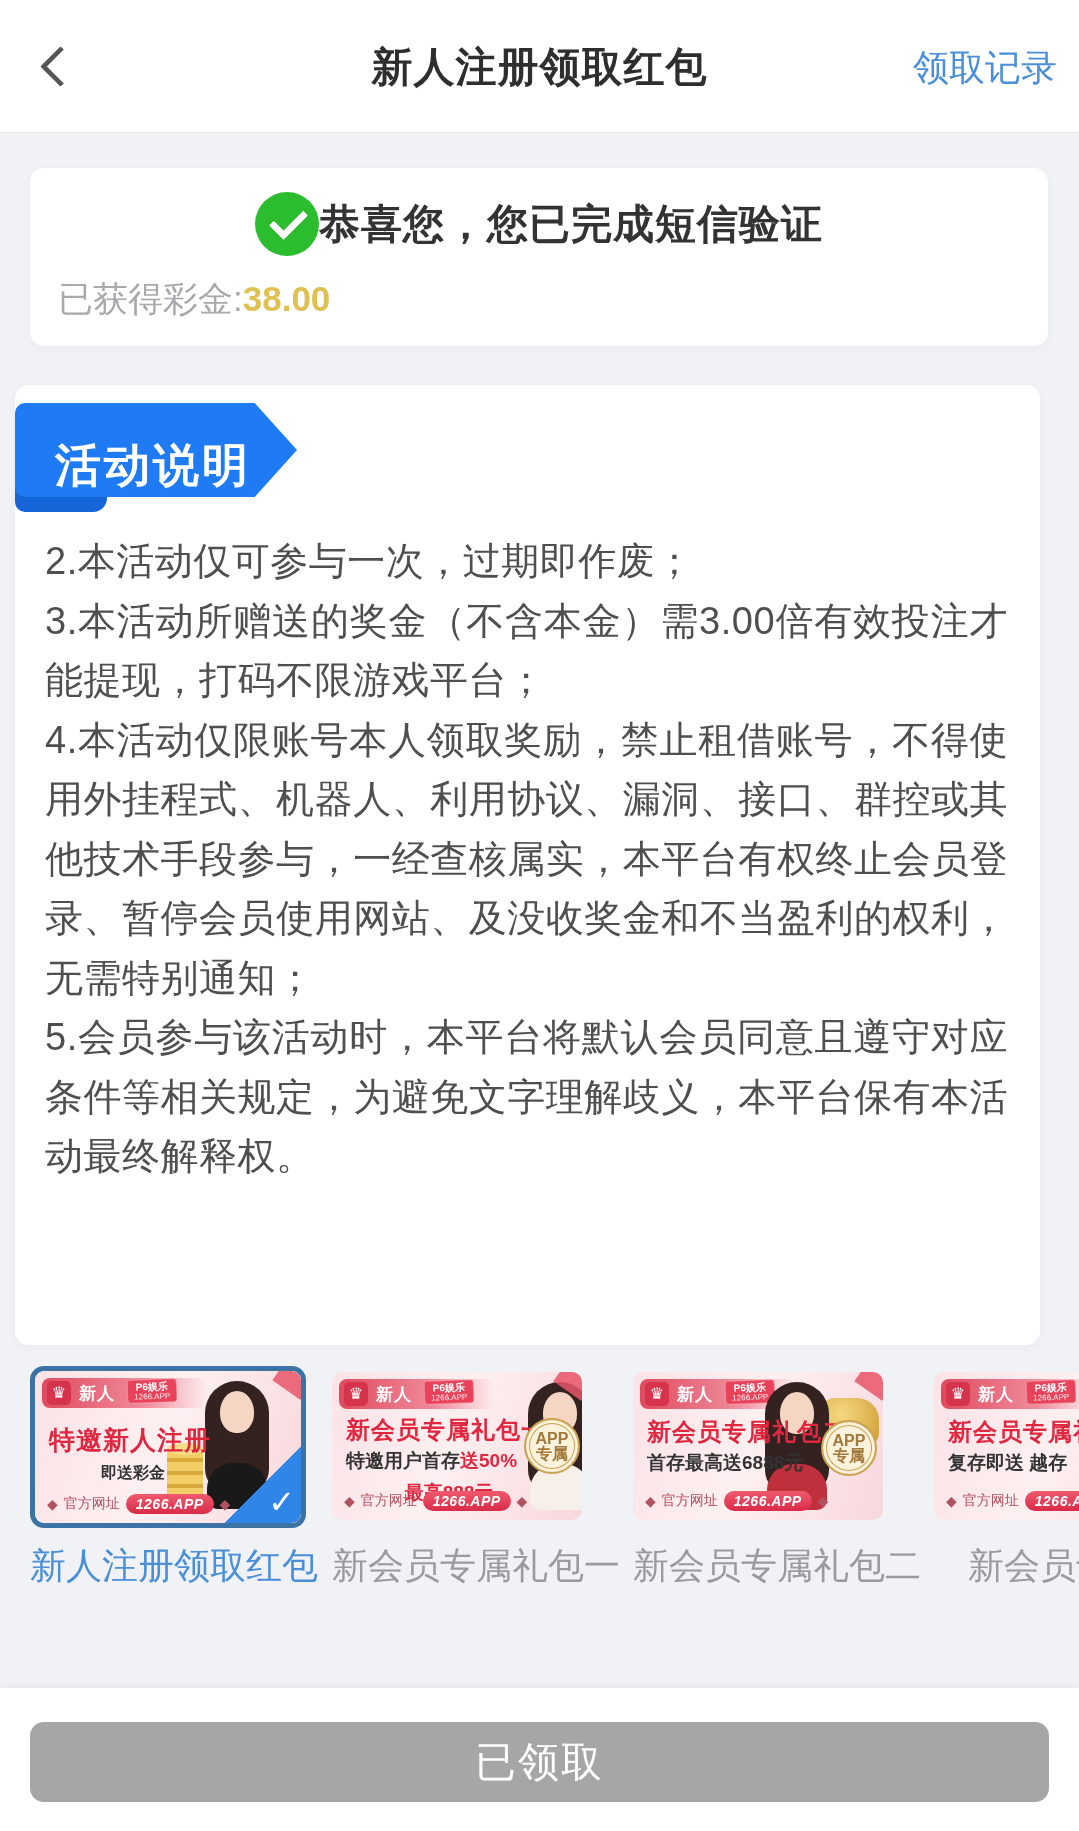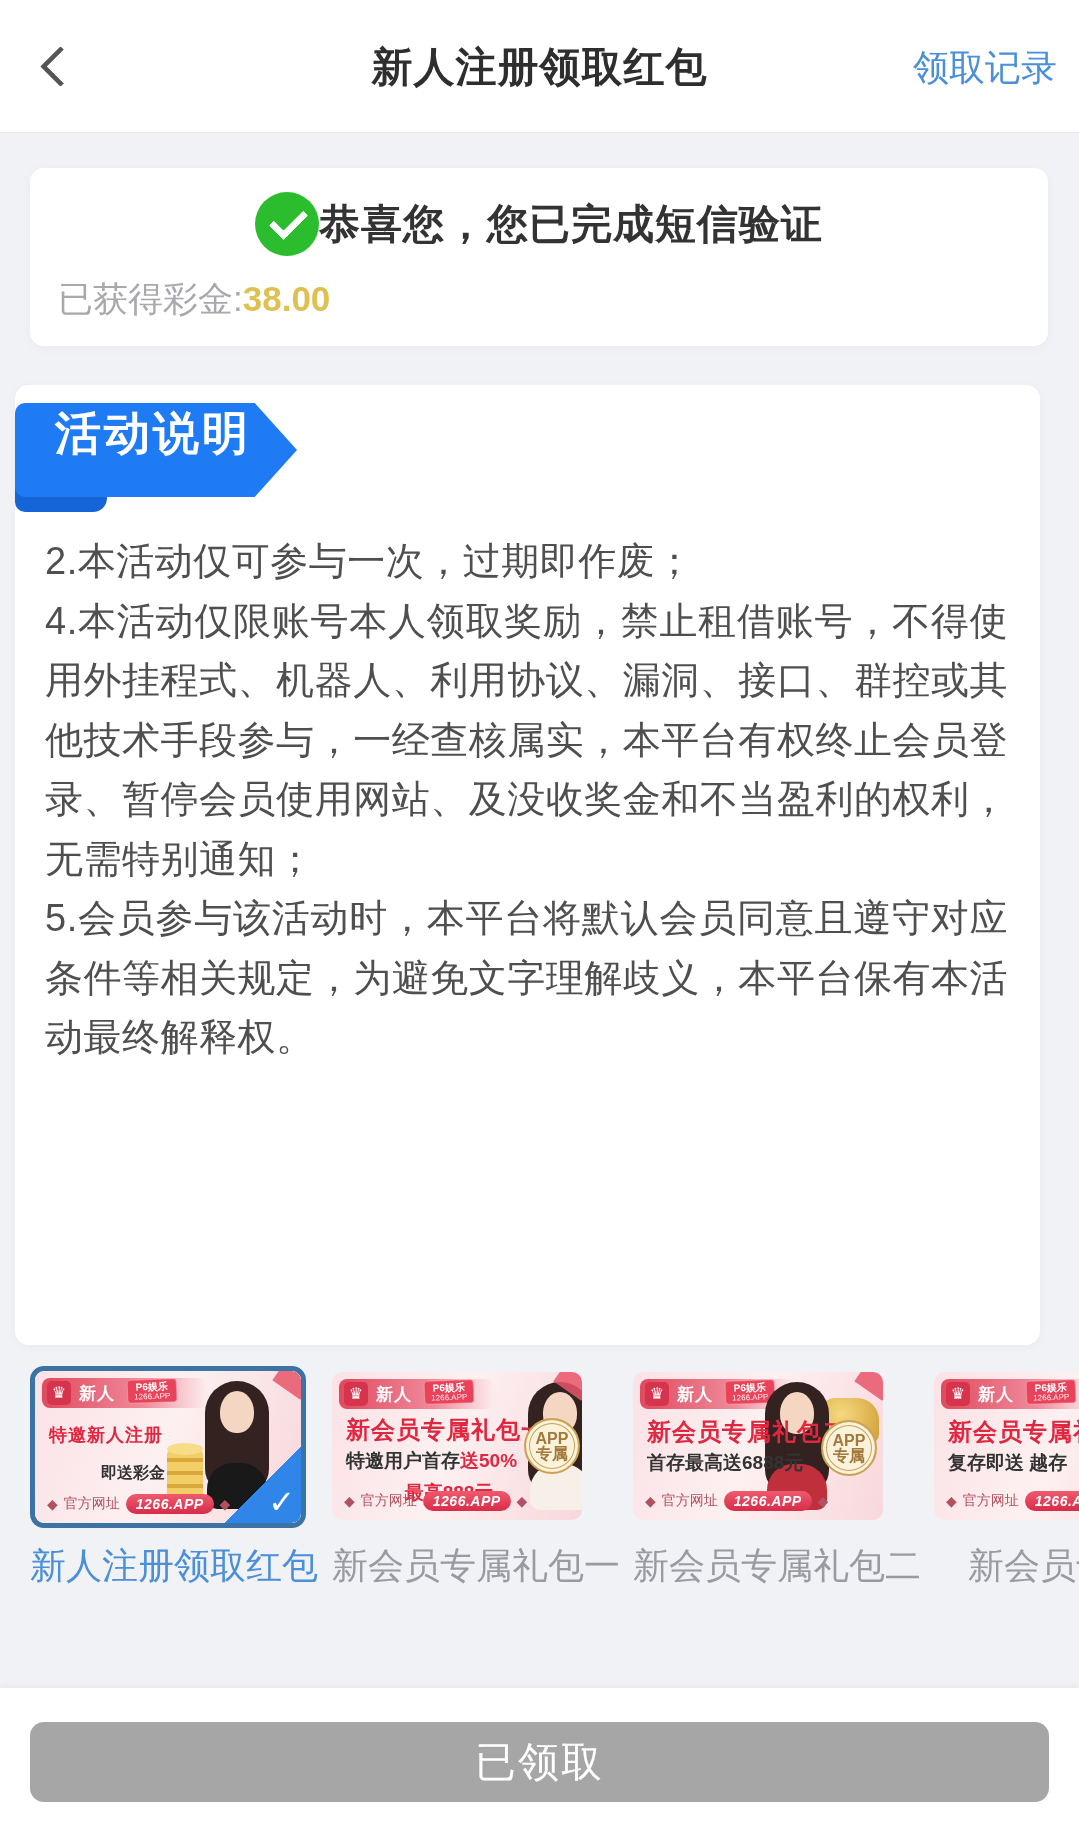--- a/index.html
+++ b/index.html
@@ -29,21 +29,21 @@
   .bonus-label { color:#a9a9ad; }
   .bonus-value { color:#dfc052; font-weight:600; }
 
   
   .rules-card { position:absolute; left:15px; top:385px; width:1025px; height:960px; }
   .ribbon-fold { position:absolute; left:15px; top:468px; width:92px; height:44px; background:#1565d8;
             border-radius:0 0 14px 10px; }
   .ribbon { position:absolute; left:15px; top:403px; width:282px; height:94px; background:#1e7bf4;
             border-radius:10px 0 0 10px;
             clip-path:polygon(0 0, 85% 0, 100% 50%, 85% 100%, 0 100%);
-            display:flex; align-items:flex-start; }
+            display:flex; align-items:flex-end; }
   .ribbon-label { color:#fff; font-size:46px; font-weight:700; letter-spacing:3px; padding-left:40px; }
   .rules-text { position:absolute; left:30px; right:32px; top:147px; font-size:38px; line-height:59.5px;
             color:#4f4f4f; letter-spacing:0.5px; text-align:justify; }
   .rules-text p { margin:0; }
 
   
   .banner { position:absolute; border-radius:10px; overflow:hidden; cursor:pointer;
             background:linear-gradient(110deg,#fbe2e6 0%,#fdf0f1 48%,#f8d7dc 100%); }
   .banner::after { content:""; position:absolute; right:-12px; top:-12px; width:34px; height:34px;
             background:#e8566b; transform:rotate(35deg); opacity:0.85; }
@@ -56,21 +56,21 @@
 
   .b-strip { position:absolute; left:7px; top:7px; width:62%; height:30px; border-radius:8px;
             background:linear-gradient(90deg,#e04a5f 0%,#ef8b9b 62%,rgba(239,139,155,0) 100%); }
   .b-crown { position:absolute; left:12px; top:10px; width:24px; height:24px; background:#d6334c;
             border-radius:5px; color:#fff; font-size:16px; line-height:24px; text-align:center; }
   .b-new { position:absolute; left:44px; top:11px; color:#fff; font-size:17px; font-weight:700; letter-spacing:1px; }
   .b-logo { position:absolute; left:92px; top:8px; background:#e8435a; border:1px solid rgba(255,255,255,0.35);
             border-radius:4px; padding:1px 6px; transform:rotate(-2deg); color:#fff; text-align:center; }
   .b-logo .l1 { font-size:10px; font-weight:700; line-height:11px; }
   .b-logo .l2 { font-size:8px; line-height:9px; opacity:0.9; }
-  .b-title { position:absolute; left:14px; top:46px; font-size:18px; font-weight:700; color:#df2740;
+  .b-title { position:absolute; left:14px; top:46px; font-size:26px; font-weight:700; color:#df2740;
             letter-spacing:1px; white-space:nowrap; }
   .b-sub { position:absolute; left:14px; top:84px; font-size:16px; color:#333; font-weight:600; white-space:nowrap; }
   .b-sub .red { color:#df2740; }
   .b-sub2 { position:absolute; left:14px; top:108px; width:206px; text-align:center; font-size:19px;
             color:#df2740; font-weight:700; white-space:nowrap; }
   .thumb1-wrap .b-title { top:52px; }
   .thumb1-wrap .b-sub { top:92px; left:0; width:196px; text-align:center; font-weight:600; }
   .site-row { position:absolute; left:12px; bottom:9px; display:flex; align-items:center; gap:6px;
             font-size:14px; color:#b05260; white-space:nowrap; }
   .site-pill { background:linear-gradient(#ef5a6e,#d92b48); color:#fff; font-style:italic; font-weight:700;
@@ -130,20 +130,21 @@
       <div class="congrats-msg">恭喜您，您已完成短信验证</div>
     </div>
     <div class="bonus-line">
       <span class="bonus-label">已获得彩金:</span><span class="bonus-value">38.00</span>
     </div>
   </div>
 
   <div class="card rules-card">
     <div class="rules-text">
       <p>2.本活动仅可参与一次，过期即作废；</p>
+      <p>3.本活动所赠送的奖金（不含本金）需3.00倍有效投注才能提现，打码不限游戏平台；</p>
       <p>4.本活动仅限账号本人领取奖励，禁止租借账号，不得使用外挂程式、机器人、利用协议、漏洞、接口、群控或其他技术手段参与，一经查核属实，本平台有权终止会员登录、暂停会员使用网站、及没收奖金和不当盈利的权利，无需特别通知；</p>
       <p>5.会员参与该活动时，本平台将默认会员同意且遵守对应条件等相关规定，为避免文字理解歧义，本平台保有本活动最终解释权。</p>
     </div>
   </div>
   <div class="ribbon-fold"></div>
   <div class="ribbon">
     <span class="ribbon-label">活动说明</span>
   </div>
 
   <div class="thumb1-wrap">

